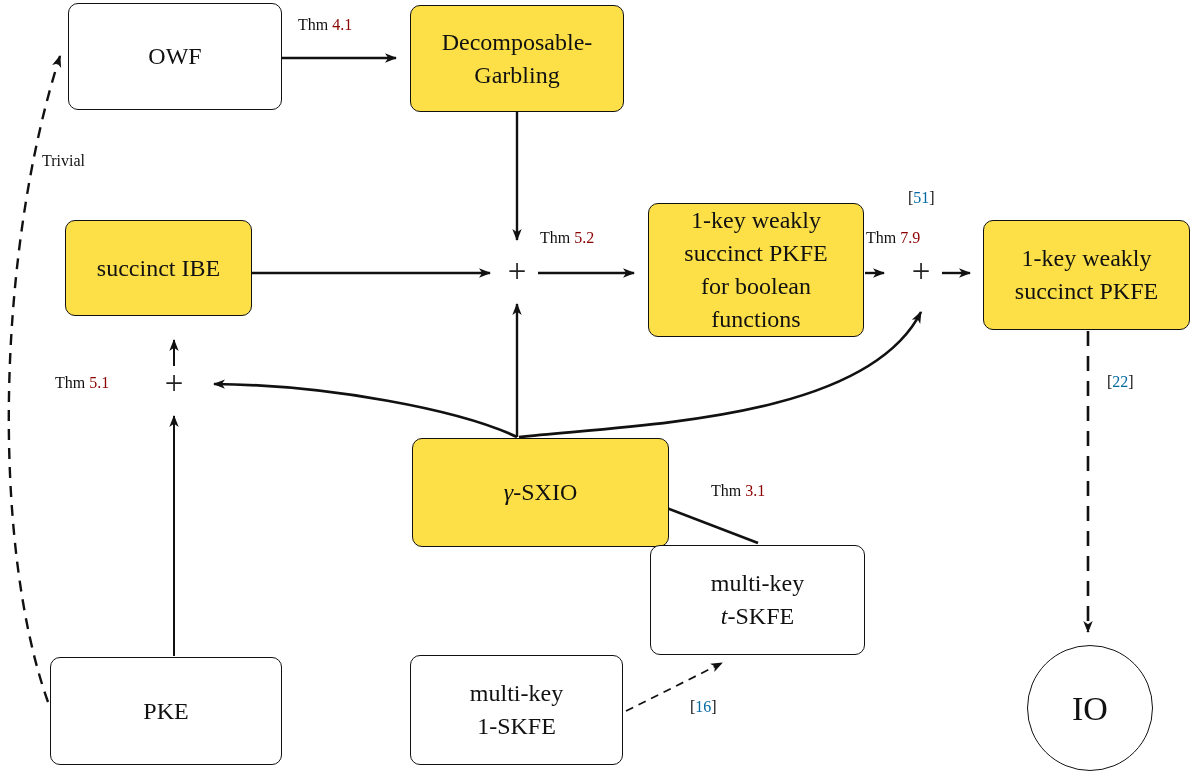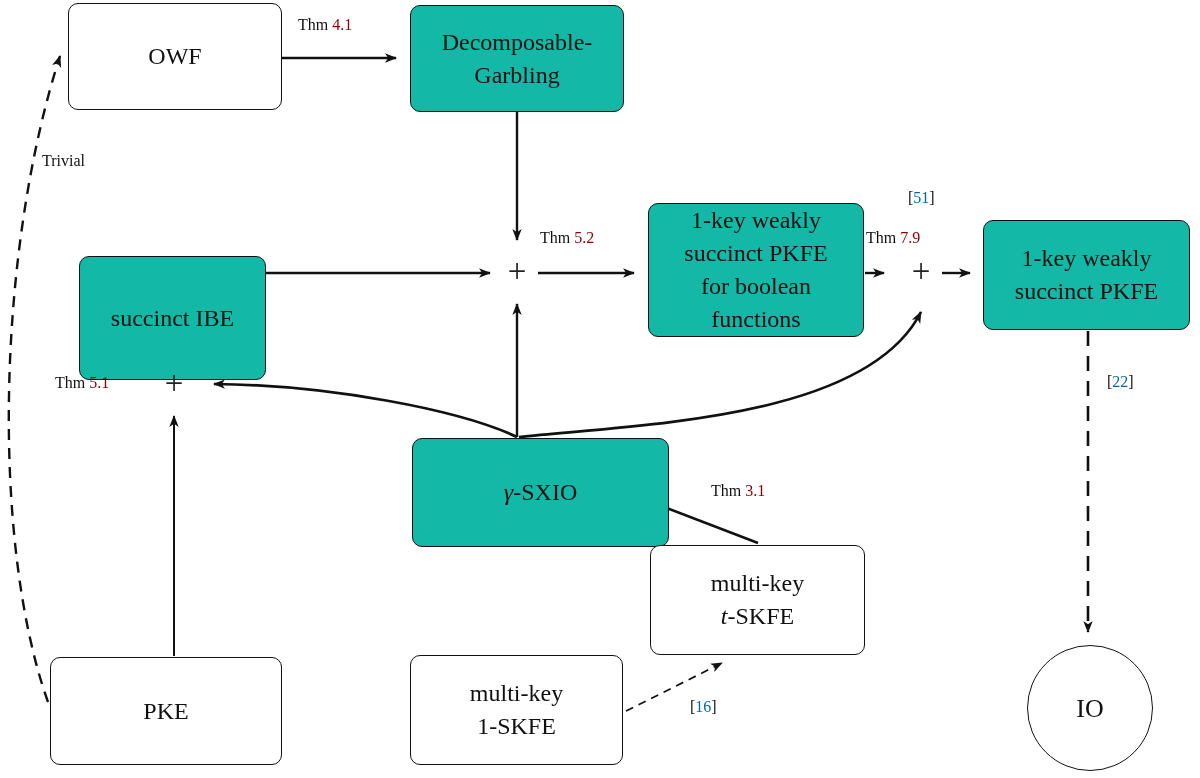--- a/index.html
+++ b/index.html
@@ -2,22 +2,22 @@
 <html><head>
 <meta charset="utf-8">
 <style>
   html,body{margin:0;padding:0;background:#ffffff;}
   #canvas{position:relative;width:1200px;height:778px;background:#ffffff;overflow:hidden;
           font-family:"Liberation Serif","DejaVu Serif",serif;color:#111;}
   #edges{position:absolute;left:0;top:0;width:1200px;height:778px;}
   .node{position:absolute;box-sizing:border-box;border:1.6px solid #111;border-radius:10px;
         background:#ffffff;display:flex;flex-direction:column;align-items:center;justify-content:center;
         font-size:24px;line-height:33px;text-align:center;white-space:nowrap;}
-  .purple{background:#14b8a6;}
-  .circle{border-radius:50%;font-size:26px;}
+  .purple{background:#fde047;}
+  .circle{border-radius:50%;font-size:34px;}
   .lbl{position:absolute;font-size:16px;line-height:26px;white-space:nowrap;}
   .num{color:#8b0000;}
   .cite-num{color:#0369a1;}
   .plus{position:absolute;font-size:33px;color:#222;transform:translate(-50%,-55%);line-height:33px;}
   .it{font-style:italic;}
 </style>
 </head>
 <body>
 
 <div id="canvas">
@@ -48,21 +48,21 @@
 
   <div class="node" style="left:68px;top:3px;width:214px;height:107px;">
     <span>OWF</span>
   </div>
 
   <div class="node purple" style="left:410px;top:5px;width:214px;height:107px;">
     <span>Decomposable-</span>
     <span>Garbling</span>
   </div>
 
-  <div class="node purple" style="left:79px;top:220px;width:187px;height:124px;margin-top:36px;">
+  <div class="node purple" style="left:65px;top:220px;width:187px;height:96px;">
     <span>succinct IBE</span>
   </div>
 
   <div class="node purple" style="left:648px;top:203px;width:216px;height:134px;">
     <span>1-key weakly</span>
     <span>succinct PKFE</span>
     <span>for boolean</span>
     <span>functions</span>
   </div>
 

